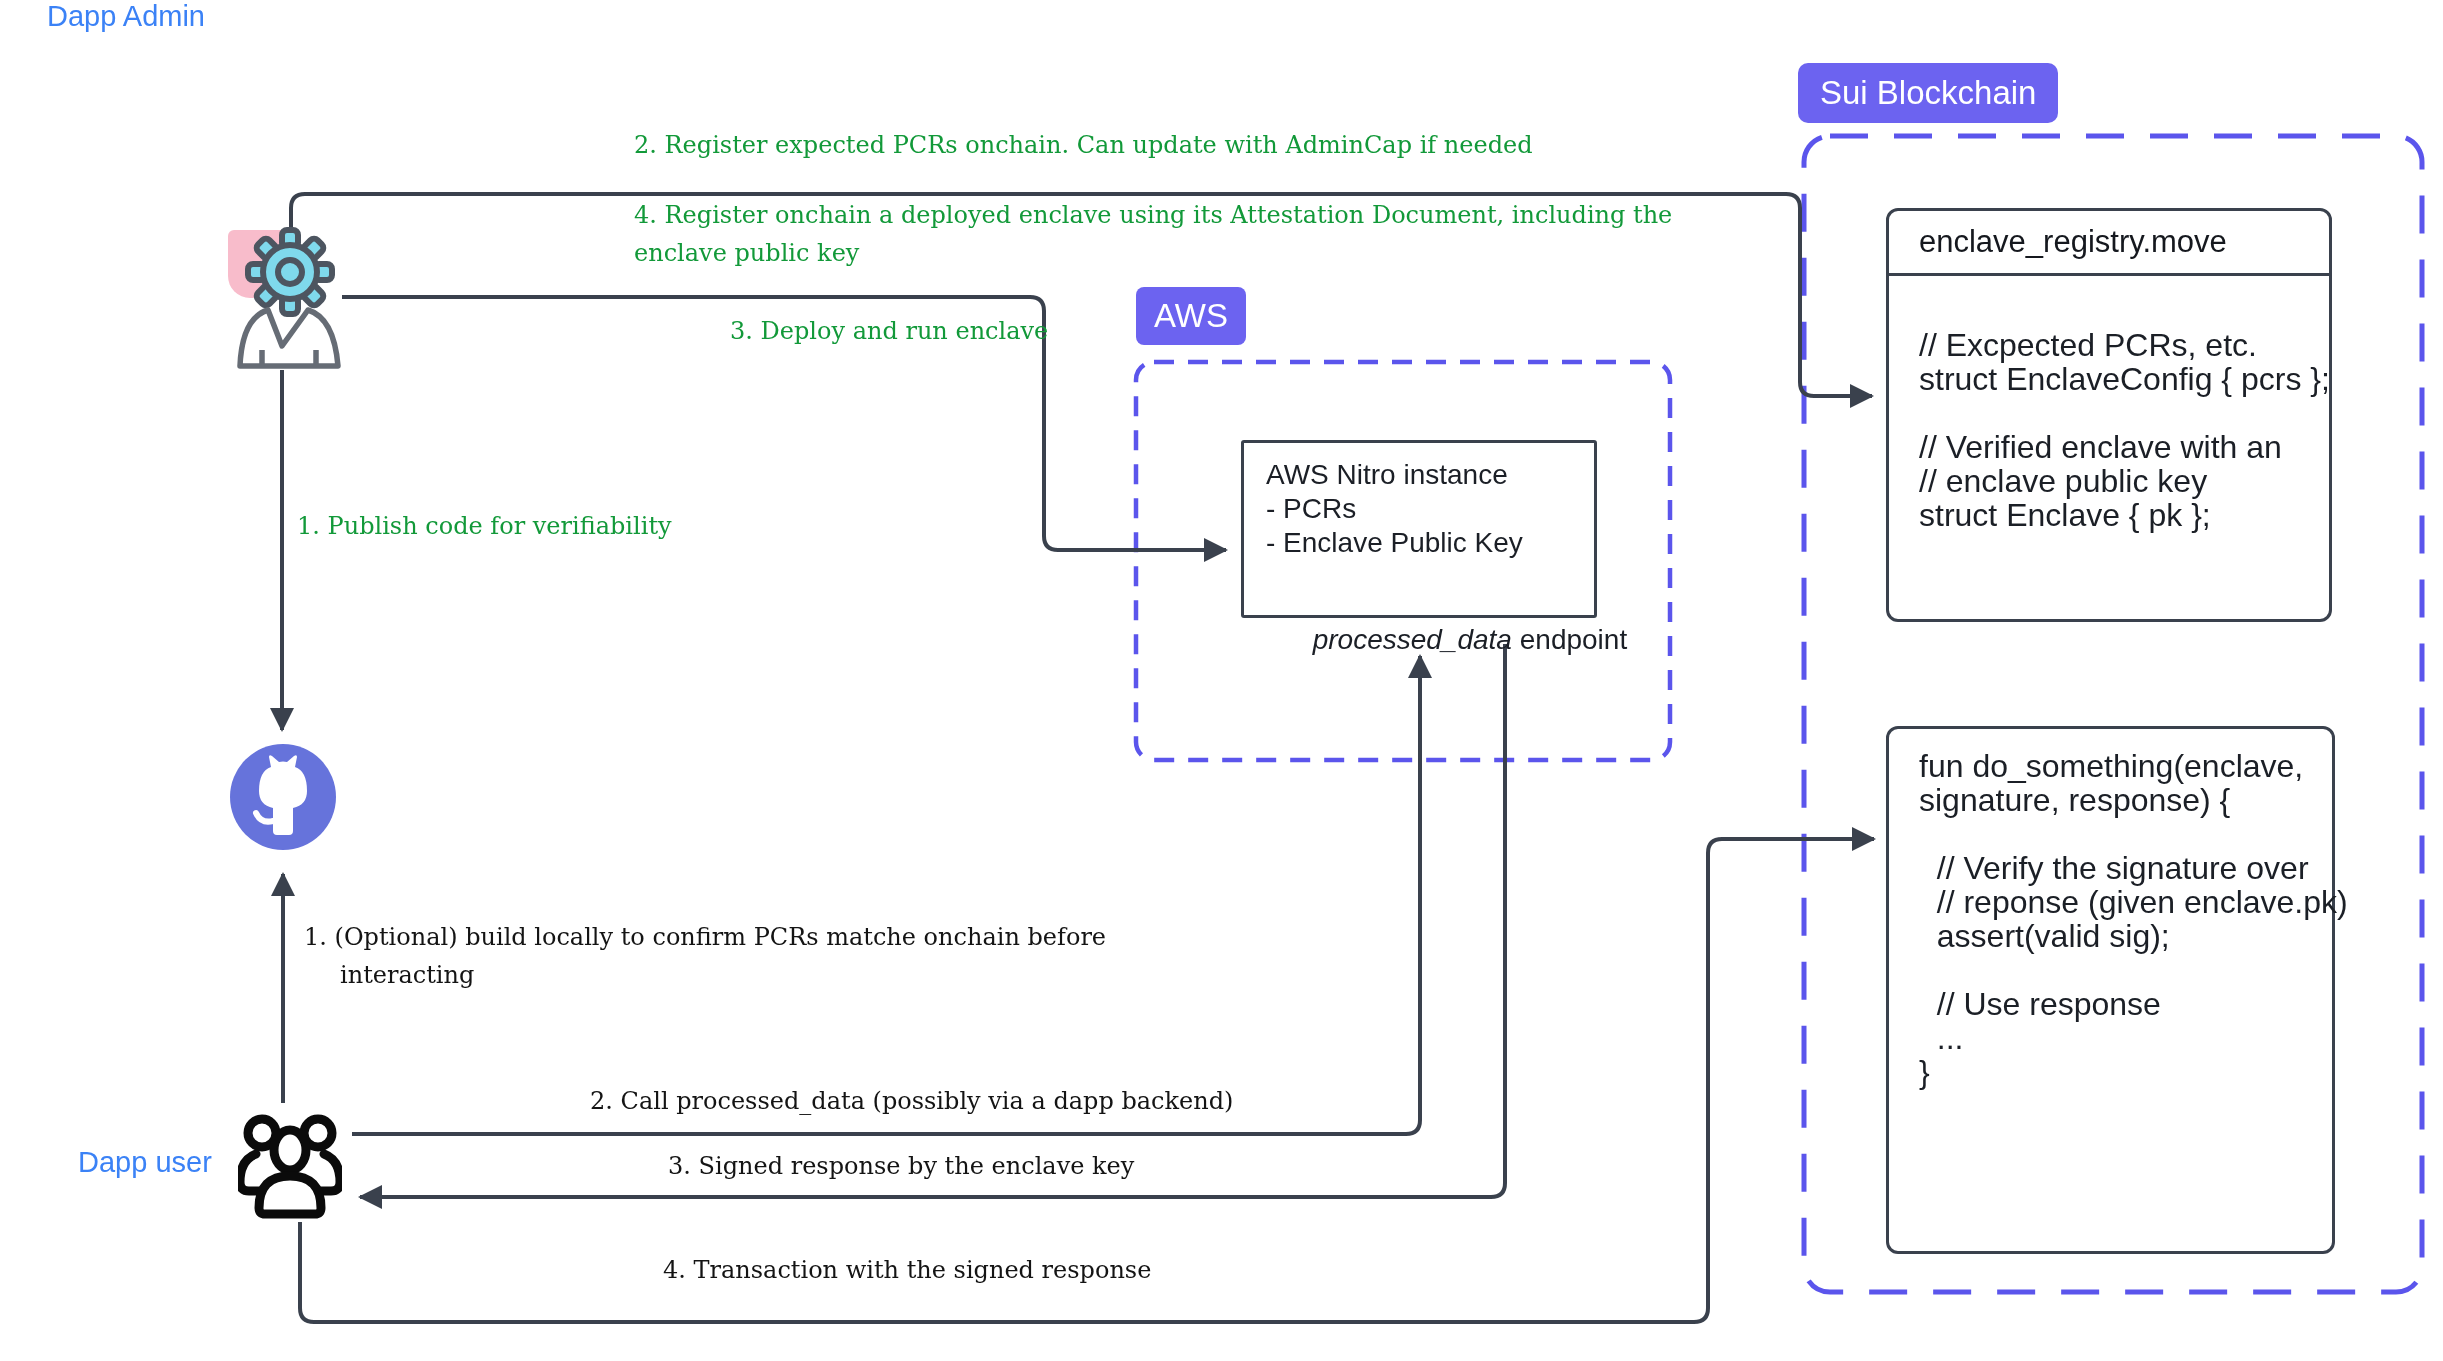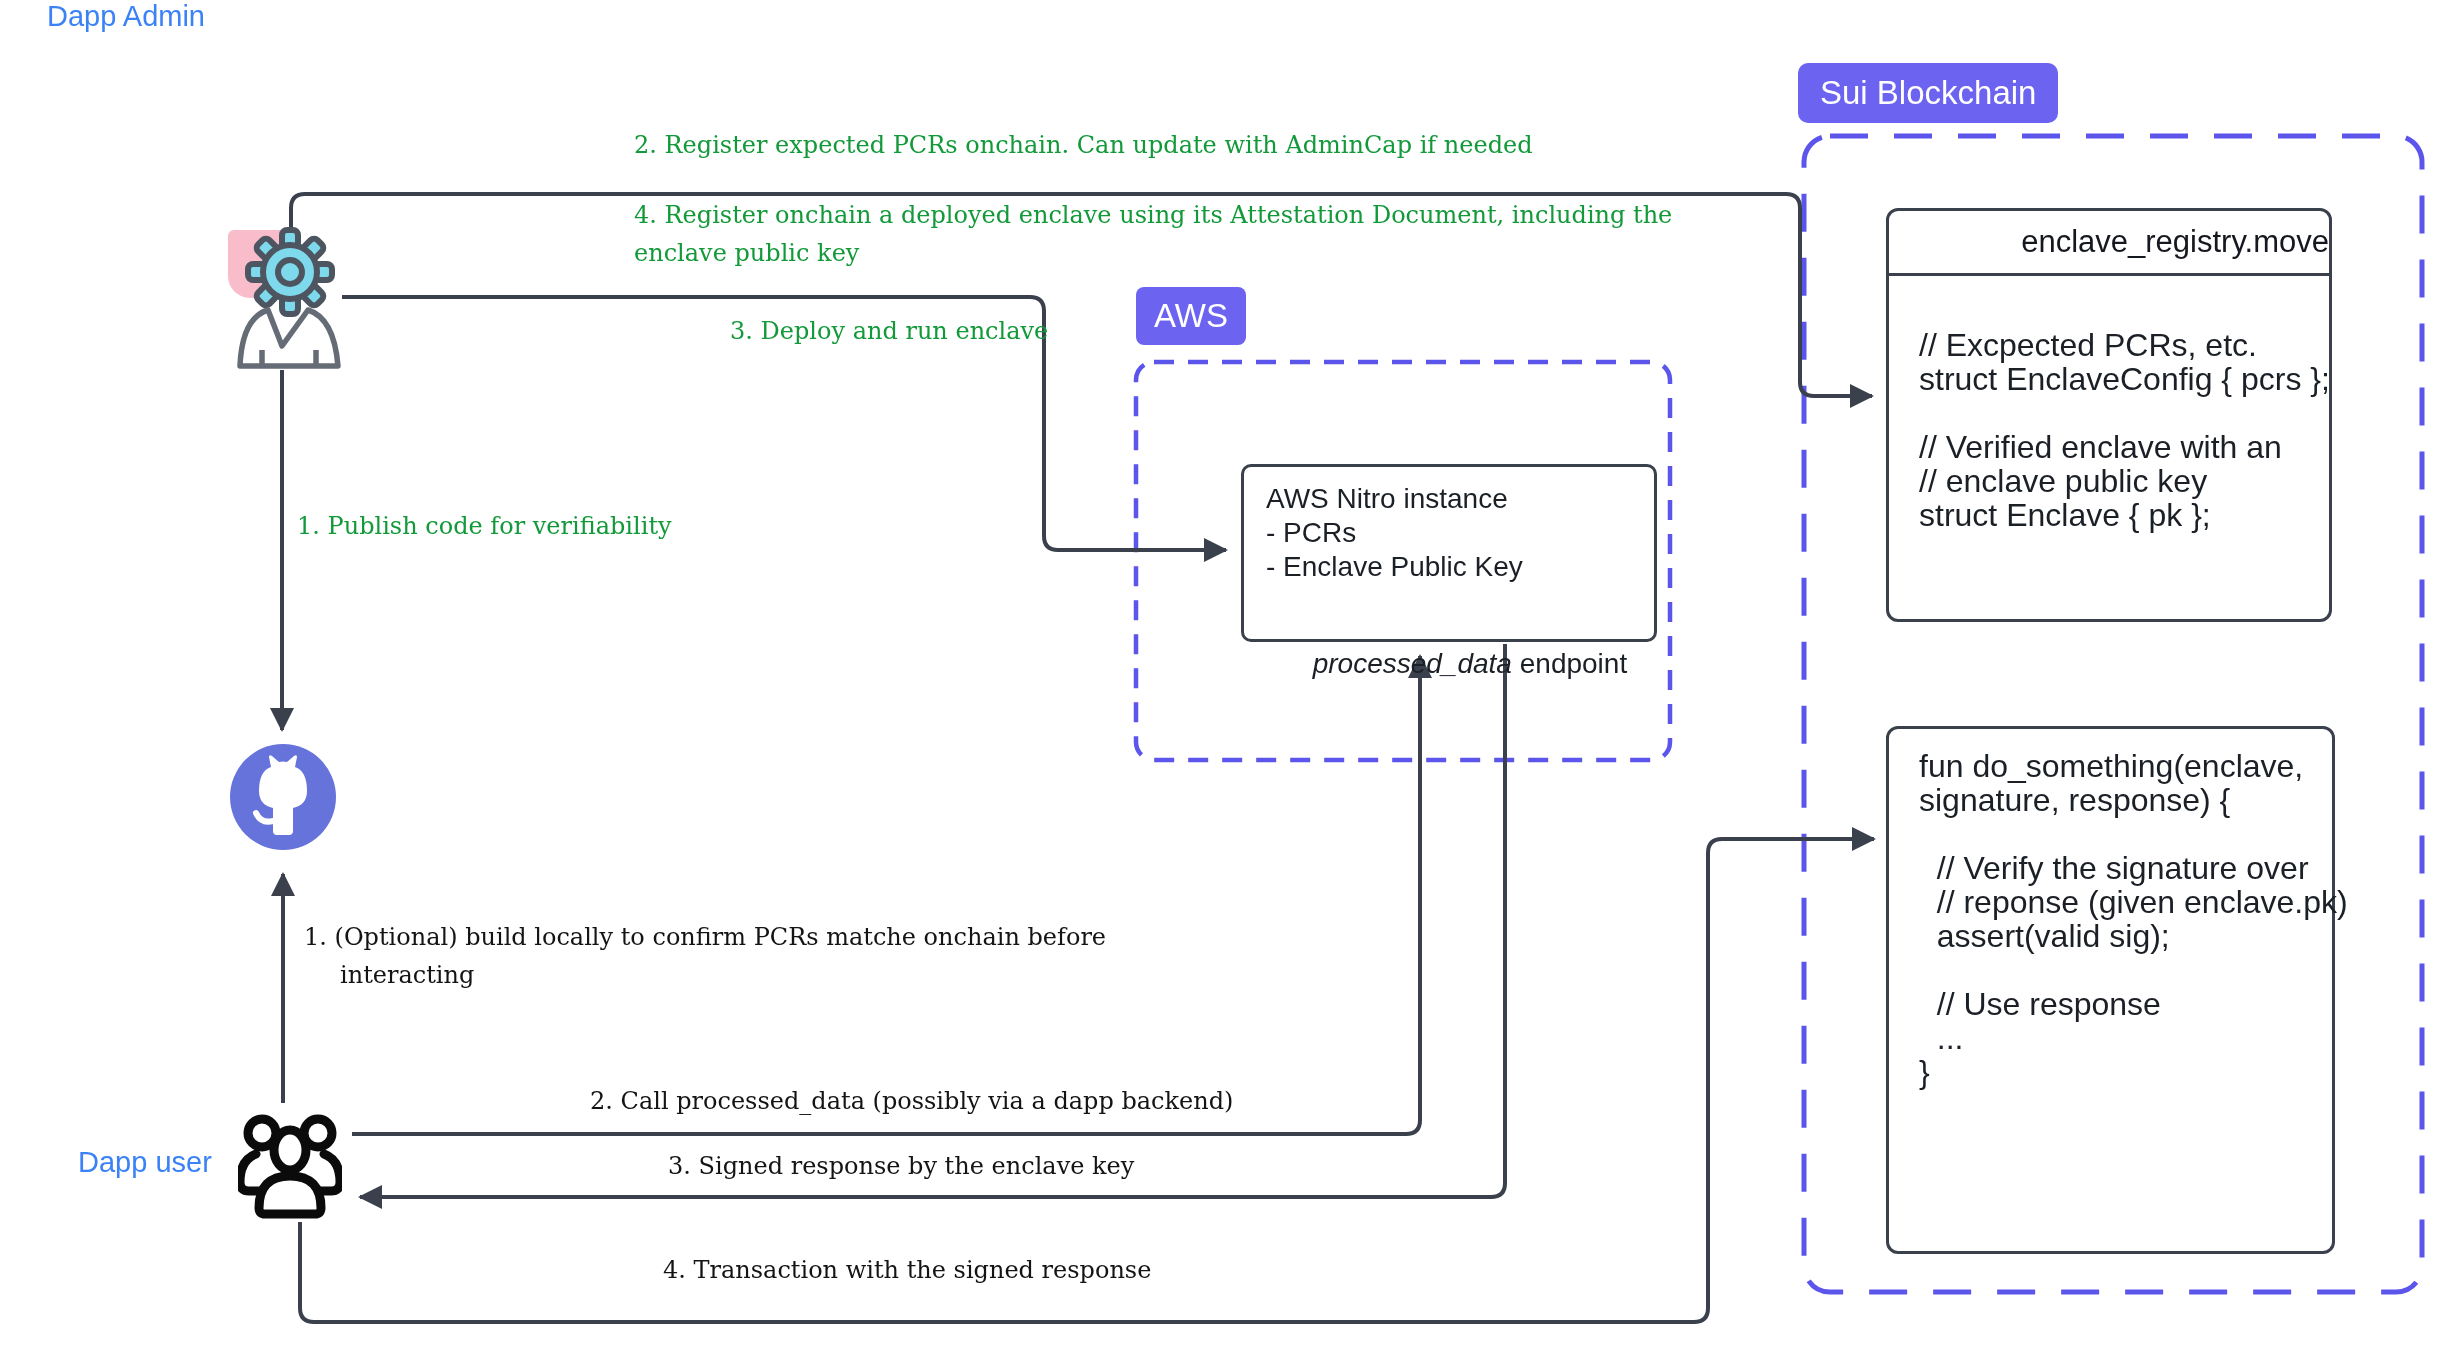--- a/index.html
+++ b/index.html
@@ -24,21 +24,21 @@
   .ann.green{color:#129939;}
   .ann.black{color:#141414;}
   .hang{padding-left:36px;text-indent:-36px;}
   
   .node-box{
     background:#fff;border:3.5px solid #3A414D;border-radius:12px;z-index:2;
     box-sizing:border-box;
   }
   .node-header{
     border-bottom:3px solid #3A414D;height:62px;line-height:62px;
-    font-size:31px;white-space:nowrap;color:#15181e;text-align:right;
+    font-size:31px;padding-left:30px;white-space:nowrap;color:#15181e;
   }
   .node-body{padding:52px 24px 0 30px;font-size:32px;line-height:34px;color:#1b1f26;}
   .code-line{min-height:34px;white-space:pre;}
   .nitro-body{padding:17px 0 0 22px;font-size:28px;line-height:30px;color:#1b1f26;}
   .endpoint-line{margin-top:33px;white-space:pre;}
   .it{font-style:italic;}
   .icon{z-index:2;}
 </style>
 </head>
 <body>
@@ -116,21 +116,21 @@
 enclave public key</div>
 
 <div class="abs ann black hang" style="left:304px;top:918px;">1. (Optional) build locally to confirm PCRs matche onchain before
 interacting</div>
 <div class="abs ann black" style="left:590px;top:1082px;">2. Call processed_data (possibly via a dapp backend)</div>
 <div class="abs ann black" style="left:668px;top:1147px;">3. Signed response by the enclave key</div>
 <div class="abs ann black" style="left:663px;top:1251px;">4. Transaction with the signed response</div>
 
 <div class="abs pill" style="left:1136px;top:287px;line-height:58px;border-radius:8px;padding:0 18px;">AWS</div>
 
-<div class="abs node-box" style="left:1241px;top:464px;width:416px;height:178px;border-radius:10px;border-width:3px;">
+<div class="abs node-box" style="left:1241px;top:440px;width:356px;height:178px;border-radius:3px;border-width:3px;">
   <div class="nitro-body">
     <div class="code-line">AWS Nitro instance</div>
     <div class="code-line">- PCRs</div>
     <div class="code-line">- Enclave Public Key</div>
     <div class="endpoint-line">
       <span class="it">processed_data</span><span> endpoint</span>
     </div>
   </div>
 </div>
 

